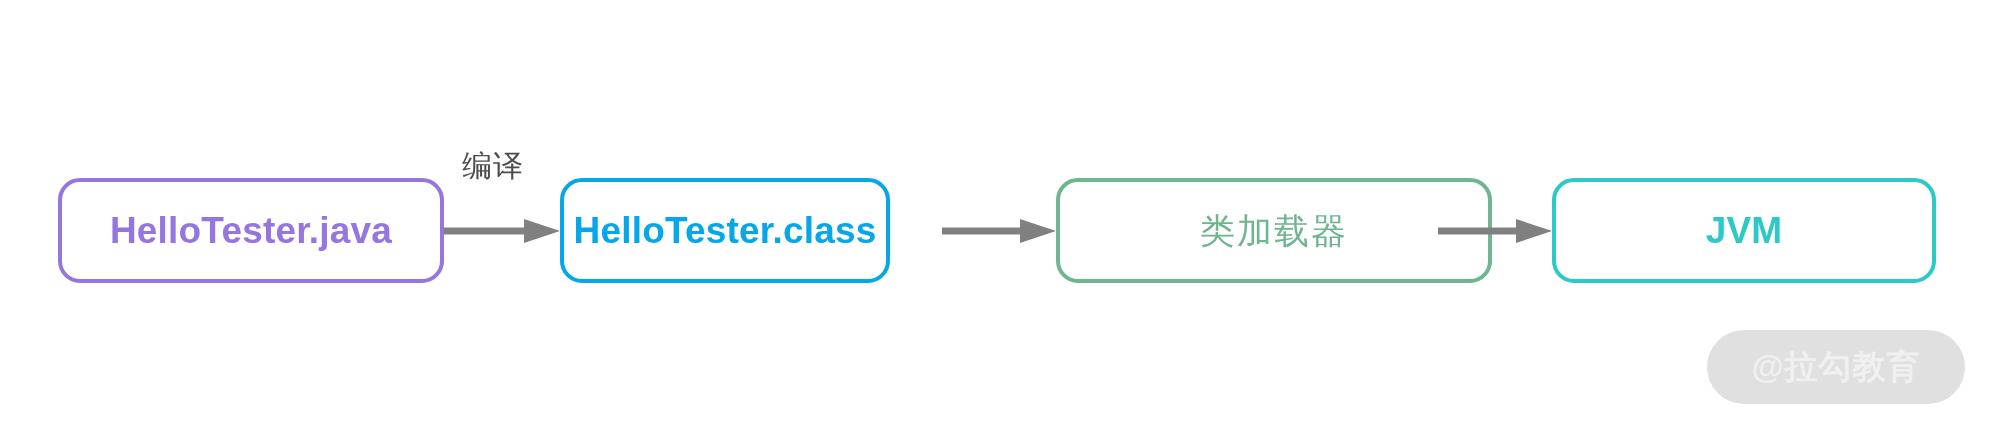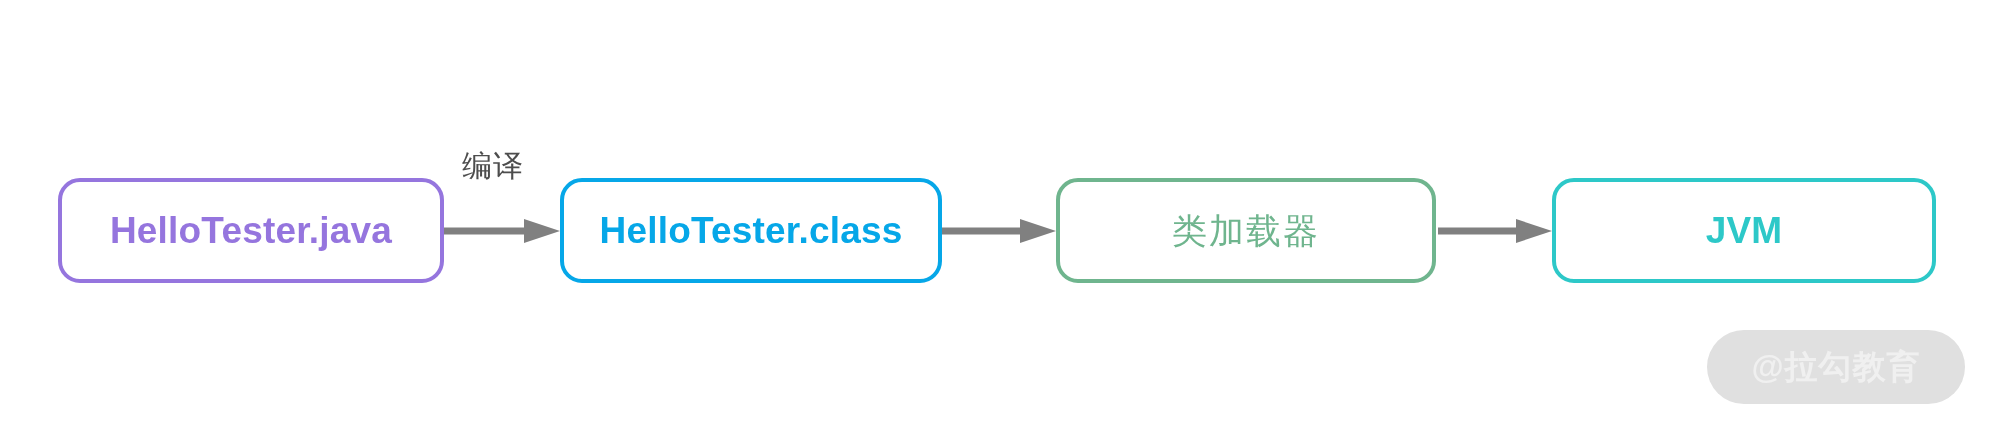--- a/index.html
+++ b/index.html
@@ -40,22 +40,22 @@
     line-height: 1;
     white-space: nowrap;
   }
   .flow-box .box-label.cjk {
     font-size: 35px;
     letter-spacing: 2px;
     font-weight: 500;
   }
 
   #box-java    { left: 58px;   width: 386px; }
-  #box-class   { left: 560px;  width: 382px; }
-  #box-loader  { left: 1056px; width: 380px; }
+  #box-class   { left: 560px;  width: 330px; }
+  #box-loader  { left: 1056px; width: 436px; }
   #box-jvm     { left: 1552px; width: 384px; }
 
   
   .arrow {
     position: absolute;
     top: 218px;
     height: 26px;
   }
   .arrow svg { display: block; }
   #arrow-1 { left: 444px;  width: 118px; }

